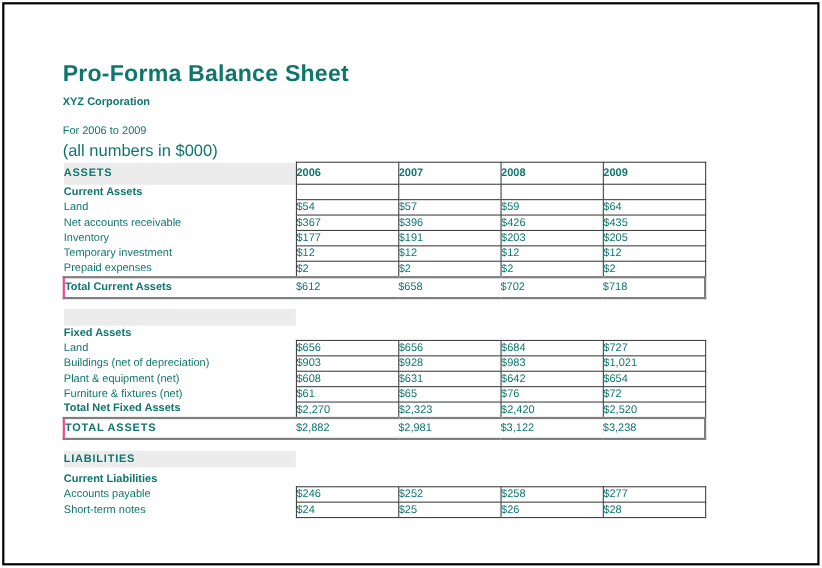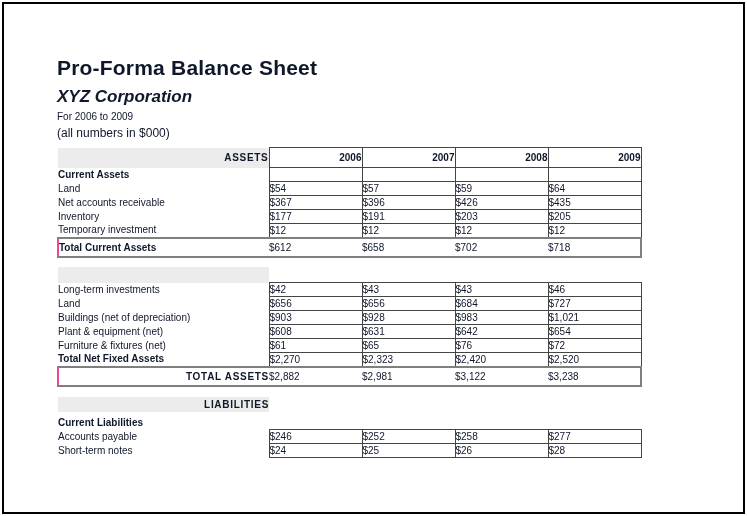--- a/index.html
+++ b/index.html
@@ -1,37 +1,37 @@
 <!DOCTYPE html>
 <html><head>
 <meta charset="utf-8">
 <style>
   html,body{margin:0;padding:0;background:#fff;}
   .page{
     position:relative;width:747px;height:516px;background:#ffffff;
-    font-family:"Liberation Sans","DejaVu Sans",sans-serif;color:#0f172a;overflow:hidden;
+    font-family:"Liberation Sans","DejaVu Sans",sans-serif;color:#0f766e;overflow:hidden;
   }
   .frame{position:absolute;left:2px;top:2px;right:2px;bottom:2px;border:2px solid #000;pointer-events:none;}
   .titleblock{position:absolute;left:57px;top:56px;}
   .title{font-size:21px;font-weight:bold;letter-spacing:0.2px;}
-  .company{font-size:17px;font-weight:bold;margin-top:7px;font-style:italic;}
-  .period{font-size:10px;margin-top:4px;}
-  .note{font-size:12px;margin-top:4px;}
+  .company{font-size:10px;font-weight:bold;margin-top:7px;}
+  .period{font-size:10px;margin-top:16px;}
+  .note{font-size:15px;margin-top:4px;}
 
   table.bs{
     position:absolute;left:57px;top:147px;width:583px;
     border-collapse:collapse;table-layout:fixed;font-size:10px;
   }
   table.bs td{padding:0;height:13px;line-height:12px;vertical-align:middle;overflow:hidden;white-space:nowrap;}
   td.lbl{padding-left:2px;}
   .b{font-weight:bold;}
-  .sect{letter-spacing:0.7px;text-align:right;}
+  .sect{letter-spacing:0.7px;}
   td.v{border:1px solid #444444;padding-left:3px;margin-left:48px;}
   tr.hdr td{height:19px;}
-  td.yr{border:1px solid #444444;text-align:right;font-weight:bold;}
+  td.yr{border:1px solid #444444;text-align:left;font-weight:bold;}
   td.band{background:#ececec;}
   tr.bandrow td{height:15px;margin-left:12px;}
   tr.boxrow td{border-top:2px solid #7f7f7f;border-bottom:2px solid #7f7f7f;height:17px;}
   tr.boxrow td:first-child{border-left:2px solid #ec4899;}
   tr.boxrow td:last-child{border-right:2px solid #7f7f7f;}
   td.bval{padding-left:3px;margin-top:24px;}
   tr.sp9 td{height:9px;}
   tr.sp10 td{height:10px;}
   tr.sp4 td{height:4px;}
 </style>
@@ -94,20 +94,27 @@
           <td class="v">$203</td>
           <td class="v">$205</td>
         </tr>
         <tr class="r">
           <td class="lbl">Temporary investment</td>
           <td class="v">$12</td>
           <td class="v">$12</td>
           <td class="v">$12</td>
           <td class="v">$12</td>
         </tr>
+        <tr class="r">
+          <td class="lbl">Prepaid expenses</td>
+          <td class="v">$2</td>
+          <td class="v">$2</td>
+          <td class="v">$2</td>
+          <td class="v">$2</td>
+        </tr>
 
       <tr class="boxrow">
         <td class="lbl b">Total Current Assets</td>
         <td class="bval">$612</td>
         <td class="bval">$658</td>
         <td class="bval">$702</td>
         <td class="bval">$718</td>
       </tr>
       <tr class="sp9">
           <td></td>
@@ -118,27 +125,27 @@
         </tr>
 
       <tr class="bandrow">
         <td class="band"></td>
         <td></td>
           <td></td>
           <td></td>
           <td></td>
       </tr>
 
-      <tr class="r">
-          <td class="lbl">Long-term investments</td>
-          <td class="v">$42</td>
-          <td class="v">$43</td>
-          <td class="v">$43</td>
-          <td class="v">$46</td>
-        </tr>
+      <tr>
+        <td class="lbl b">Fixed Assets</td>
+        <td></td>
+          <td></td>
+          <td></td>
+          <td></td>
+      </tr>
         <tr class="r">
           <td class="lbl">Land</td>
           <td class="v">$656</td>
           <td class="v">$656</td>
           <td class="v">$684</td>
           <td class="v">$727</td>
         </tr>
         <tr class="r">
           <td class="lbl">Buildings (net of depreciation)</td>
           <td class="v">$903</td>

